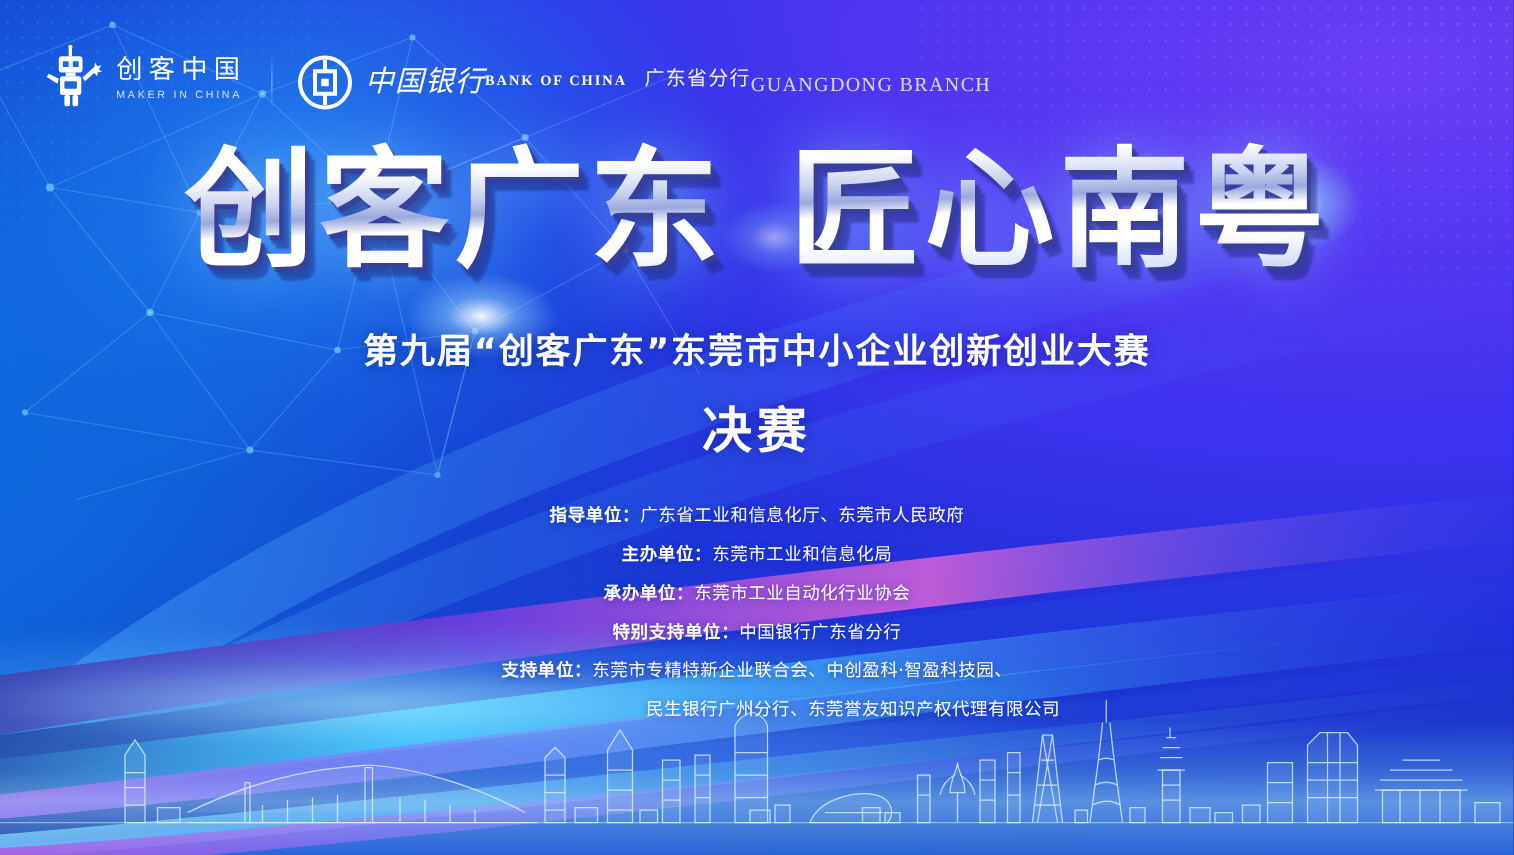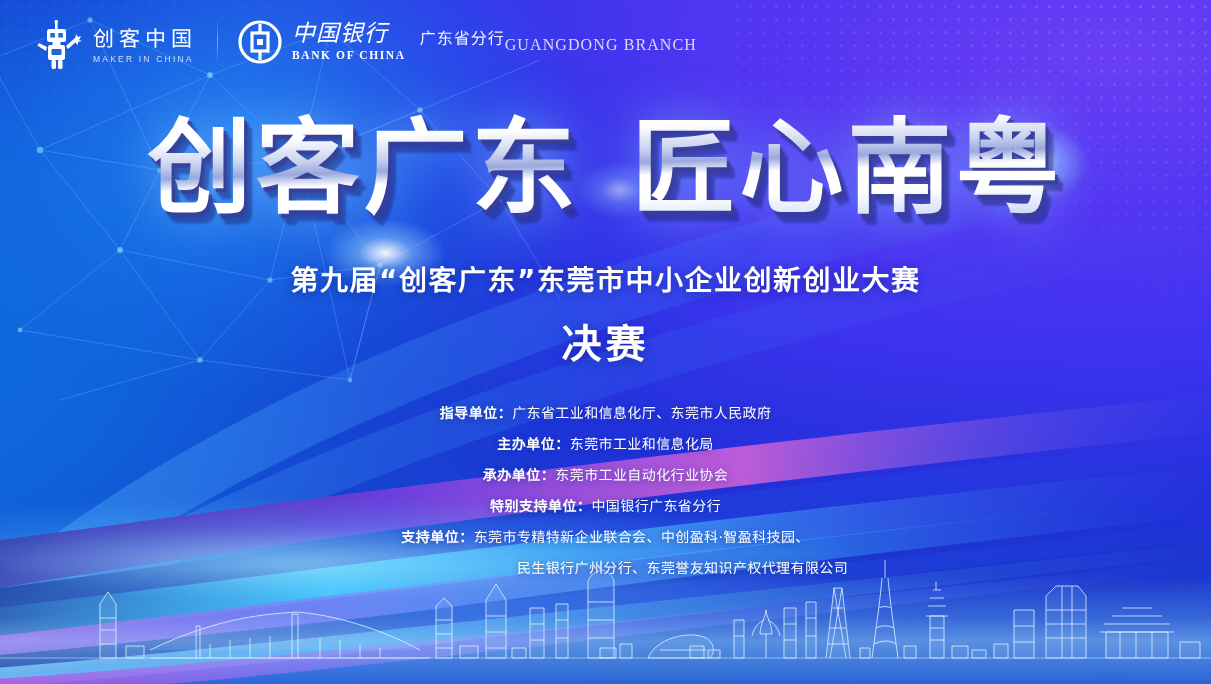--- a/index.html
+++ b/index.html
@@ -61,43 +61,43 @@
     position:absolute;
     background:radial-gradient(closest-side, rgba(255,255,255,.95), rgba(160,220,255,.45) 32%, rgba(120,200,255,0) 72%);
     pointer-events:none;
   }
   .spark.s1{left:300px;top:205px;width:170px;height:96px;}
   .spark.s2{left:960px;top:108px;width:150px;height:110px;}
   .spark.s3{left:560px;top:150px;width:120px;height:80px;opacity:.55;}
 
   
   .logos{
-    position:absolute;left:36px;top:20px;
-    display:flex;align-items:flex-start;gap:14px;
+    position:absolute;left:36px;top:36px;
+    display:flex;align-items:flex-end;gap:14px;
     z-index:6;
   }
   .logo-mic{display:flex;align-items:center;gap:9px;}
   .mic-robot{width:48px;height:52px;flex:0 0 auto;}
   .mic-text{display:flex;flex-direction:column;justify-content:center;line-height:1;}
   .mic-cn{
     font-size:21px;letter-spacing:5px;color:#ffffff;font-weight:400;
     font-family:"DejaVu Sans","Liberation Sans",sans-serif;
   }
   .mic-en{
     font-size:8.5px;letter-spacing:2.2px;color:rgba(255,255,255,.80);margin-top:5px;
     font-family:"Liberation Sans",sans-serif;
   }
   .logo-sep{
     width:1px;height:44px;
     background:linear-gradient(180deg, rgba(255,255,255,0), rgba(255,255,255,.45), rgba(255,255,255,0));
     margin:0 6px;
   }
   .logo-boc{display:flex;align-items:center;gap:10px;}
   .boc-mark{width:44px;height:44px;flex:0 0 auto;}
-  .boc-text{display:flex;flex-direction:column;line-height:1;}
+  .boc-text{display:flex;flex-direction:row;line-height:1;}
   .boc-cn{
     font-size:23px;color:#fff;letter-spacing:1px;font-weight:400;
     font-family:"DejaVu Serif","Liberation Serif",serif;font-style:italic;
   }
   .boc-en{
     font-size:11.5px;letter-spacing:1.6px;color:#fff;margin-top:5px;font-weight:700;
     font-family:"Liberation Serif","DejaVu Serif",serif;
   }
   .boc-branch{display:flex;flex-direction:row;line-height:1;margin-left:4px;}
   .branch-cn{

